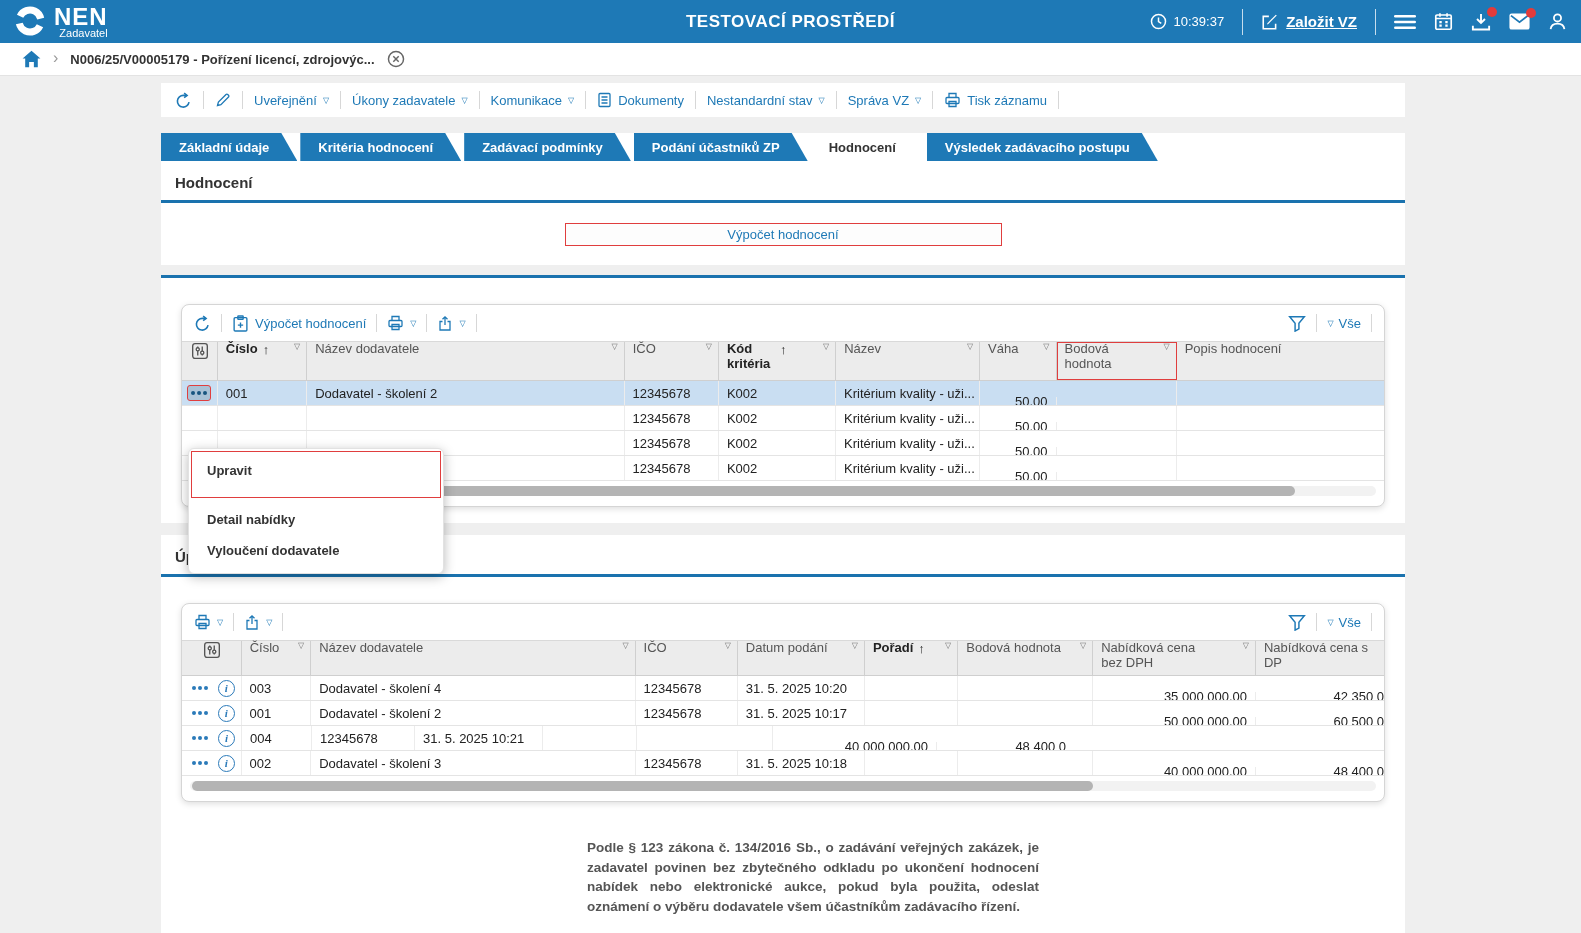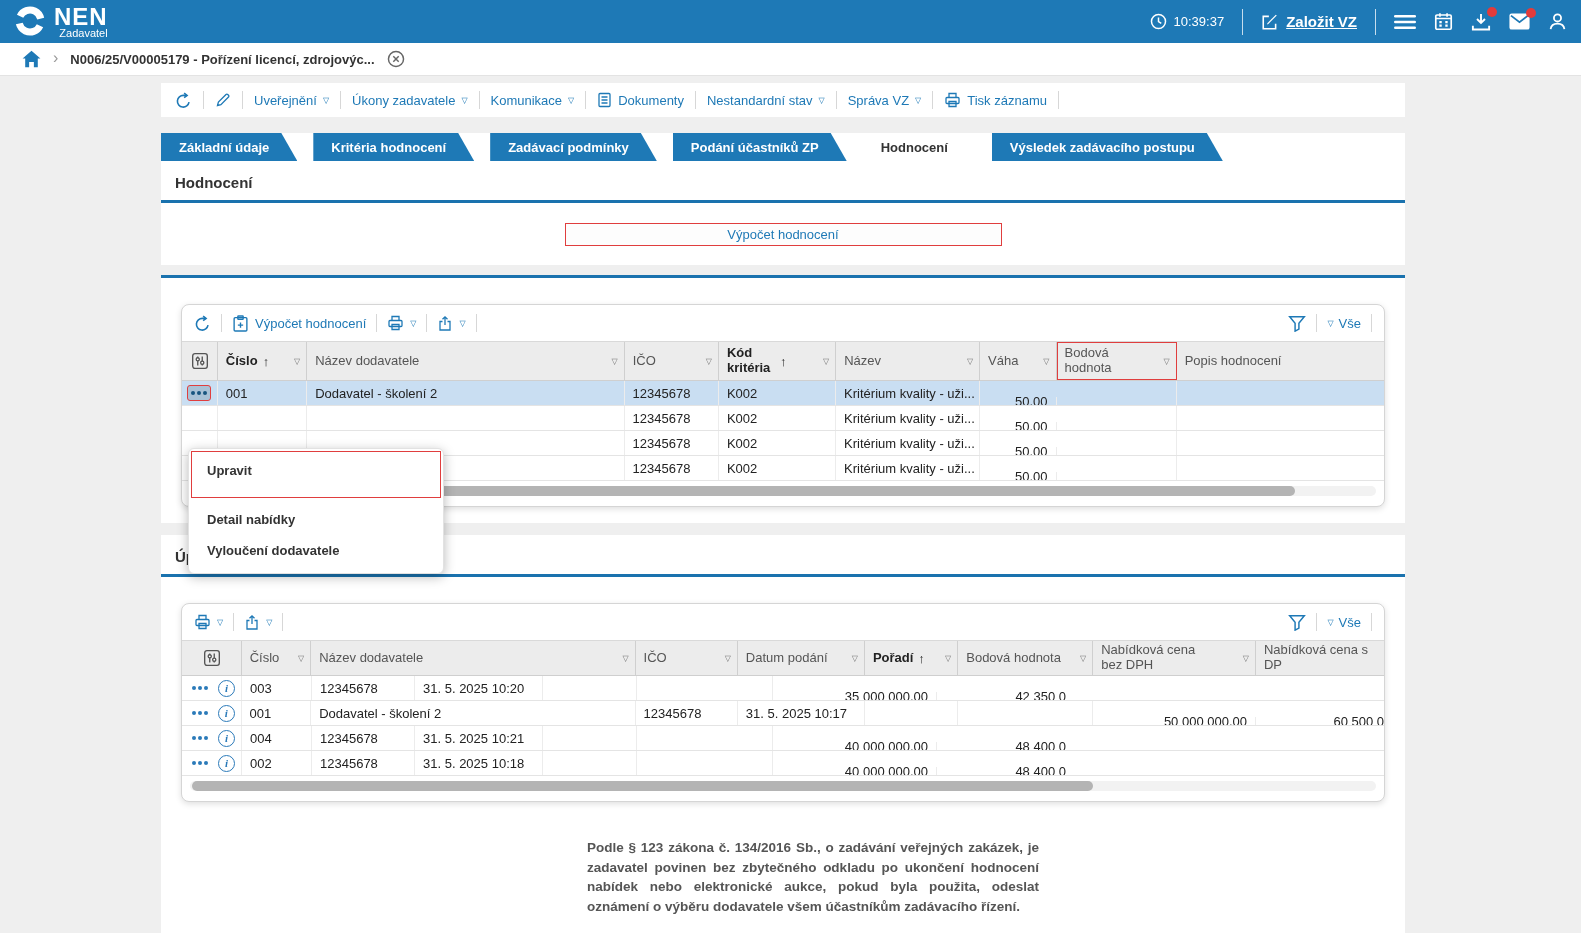--- a/index.html
+++ b/index.html
@@ -29,39 +29,39 @@
   .content { margin-left:161px; width:1244px; }
   .gap7 { height:7px; }  .gap16 { height:16px; }  .gap10 { height:10px; } .gap12 { height:12px; }
 
   .action-bar { background:#fff; height:34px; display:flex; align-items:center; padding:0 14px; gap:11px; color:#1e79b6; font-size:13px; }
   .ab-sep { width:1px; height:18px; background:#d7d7d7; }
   .ab-item { display:flex; align-items:center; gap:6px; cursor:pointer; white-space:nowrap; }
   .caret { font-size:8px; line-height:1; position:relative; top:1px; }
 
   
   .white-block { background:#fff; }
-  .tabrow { display:flex; gap:16px; height:28px; background:#fff; }
+  .tabrow { display:flex; gap:3px; height:28px; background:#fff; }
   .tab { background:#1e79b6; color:#fff; font-size:13px; font-weight:bold; display:flex; align-items:center; padding:0 28px 0 18px; clip-path:polygon(0 0, calc(100% - 16px) 0, 100% 100%, 0 100%); cursor:pointer; white-space:nowrap; }
   .tab.active { background:#fff; color:#333; }
 
   .section-heading { font-size:15px; font-weight:bold; color:#333; padding:13px 14px 9px; }
   .blue-rule { height:3px; background:#1a72ae; }
 
   .eval-btn-zone { height:62px; display:flex; align-items:center; justify-content:center; }
   .eval-btn { width:437px; height:23px; border:1px solid #e03e3e; background:#fdfdfd; color:#1e79b6; font-size:13px; display:flex; align-items:center; justify-content:center; cursor:pointer; }
 
   
   .panel-pad { padding:26px 20px 16px; }
   .panel { border:1px solid #d5d5d5; border-radius:8px; box-shadow:0 2px 6px rgba(0,0,0,.13); background:#fff; overflow:hidden; padding-bottom:8px; }
   .grid-toolbar { height:36px; display:flex; align-items:center; padding:0 12px; gap:10px; color:#1e79b6; font-size:13px; }
   .gt-right { margin-left:auto; display:flex; align-items:center; gap:10px; }
   .vse { display:flex; align-items:center; gap:5px; cursor:pointer; }
 
   .thead { display:flex; background:#ececec; border-top:1px solid #d9d9d9; border-bottom:1px solid #cfcfcf; }
-  .th { display:flex; align-items:center; gap:5px; padding:0 6px 0 8px; font-size:13px; color:#555; border-right:1px solid #cfcfcf; position:relative; cursor:pointer; }
+  .th { display:flex; align-items:flex-start; gap:5px; padding:0 6px 0 8px; font-size:13px; color:#555; border-right:1px solid #cfcfcf; position:relative; cursor:pointer; }
   .th:last-child { border-right:none; }
   .th .lbl { line-height:1.15; }
   .th .bold { font-weight:bold; color:#222; }
   .th .caret { margin-left:auto; color:#777; }
   .sort { font-size:13px; color:#222; font-weight:bold; }
   .h40 { height:40px; } .h36 { height:36px; }
   .hl-red { outline:1px solid #e03e3e; outline-offset:-1px; }
 
   .trow { display:flex; height:25px; border-bottom:1px solid #e4e4e4; background:#fff; }
   .trow.selected { background:#c9def2; }
@@ -96,20 +96,21 @@
     <span>
       <svg width="32" height="32" viewBox="0 0 32 32">
           <circle cx="16" cy="16" r="11" fill="none" stroke="#fff" stroke-width="7" stroke-dasharray="27 7.5" transform="rotate(25 16 16)"></circle>
         </svg>
     </span>
     <span>
       <span class="logo-text">NEN</span>
       <span class="logo-sub">Zadavatel</span>
     </span>
   </div>
+  <div class="env-title">TESTOVACÍ PROSTŘEDÍ</div>
   <div class="topbar-right">
     <span class="tb-item">
       <span>
         <svg width="17" height="17" viewBox="0 0 16 16" fill="none" stroke="#fff" stroke-width="1.4">
             <circle cx="8" cy="8" r="6.6"></circle>
             <path d="M8 4.2V8l2.6 1.8"></path>
           </svg>
       </span>
       <span>10:39:37</span>
     </span>
@@ -520,20 +521,21 @@
         <div class="trow">
           <div class="td iconcell" style="width:60px">
             <span class="dots-btn">
                 <i></i>
                 <i></i>
                 <i></i>
               </span>
             <span class="info-btn">i</span>
           </div>
           <div class="td" style="width:70px">003</div>
+          <div class="td" style="width:327px">Dodavatel - školení 4</div>
           <div class="td" style="width:103px">12345678</div>
           <div class="td" style="width:128px">31. 5. 2025 10:20</div>
           <div class="td" style="width:94px"></div>
           <div class="td" style="width:136px"></div>
           <div class="td num" style="width:164px">35 000 000,00</div>
           <div class="td num" style="width:129px;padding-right:0">42 350 0</div>
         </div>
         <div class="trow">
           <div class="td iconcell" style="width:60px">
             <span class="dots-btn">
@@ -572,20 +574,21 @@
         <div class="trow">
           <div class="td iconcell" style="width:60px">
             <span class="dots-btn">
                 <i></i>
                 <i></i>
                 <i></i>
               </span>
             <span class="info-btn">i</span>
           </div>
           <div class="td" style="width:70px">002</div>
+          <div class="td" style="width:327px">Dodavatel - školení 3</div>
           <div class="td" style="width:103px">12345678</div>
           <div class="td" style="width:128px">31. 5. 2025 10:18</div>
           <div class="td" style="width:94px"></div>
           <div class="td" style="width:136px"></div>
           <div class="td num" style="width:164px">40 000 000,00</div>
           <div class="td num" style="width:129px;padding-right:0">48 400 0</div>
         </div>
 
         <div class="hscroll">
             <span class="thumb" style="width:76%"></span>

